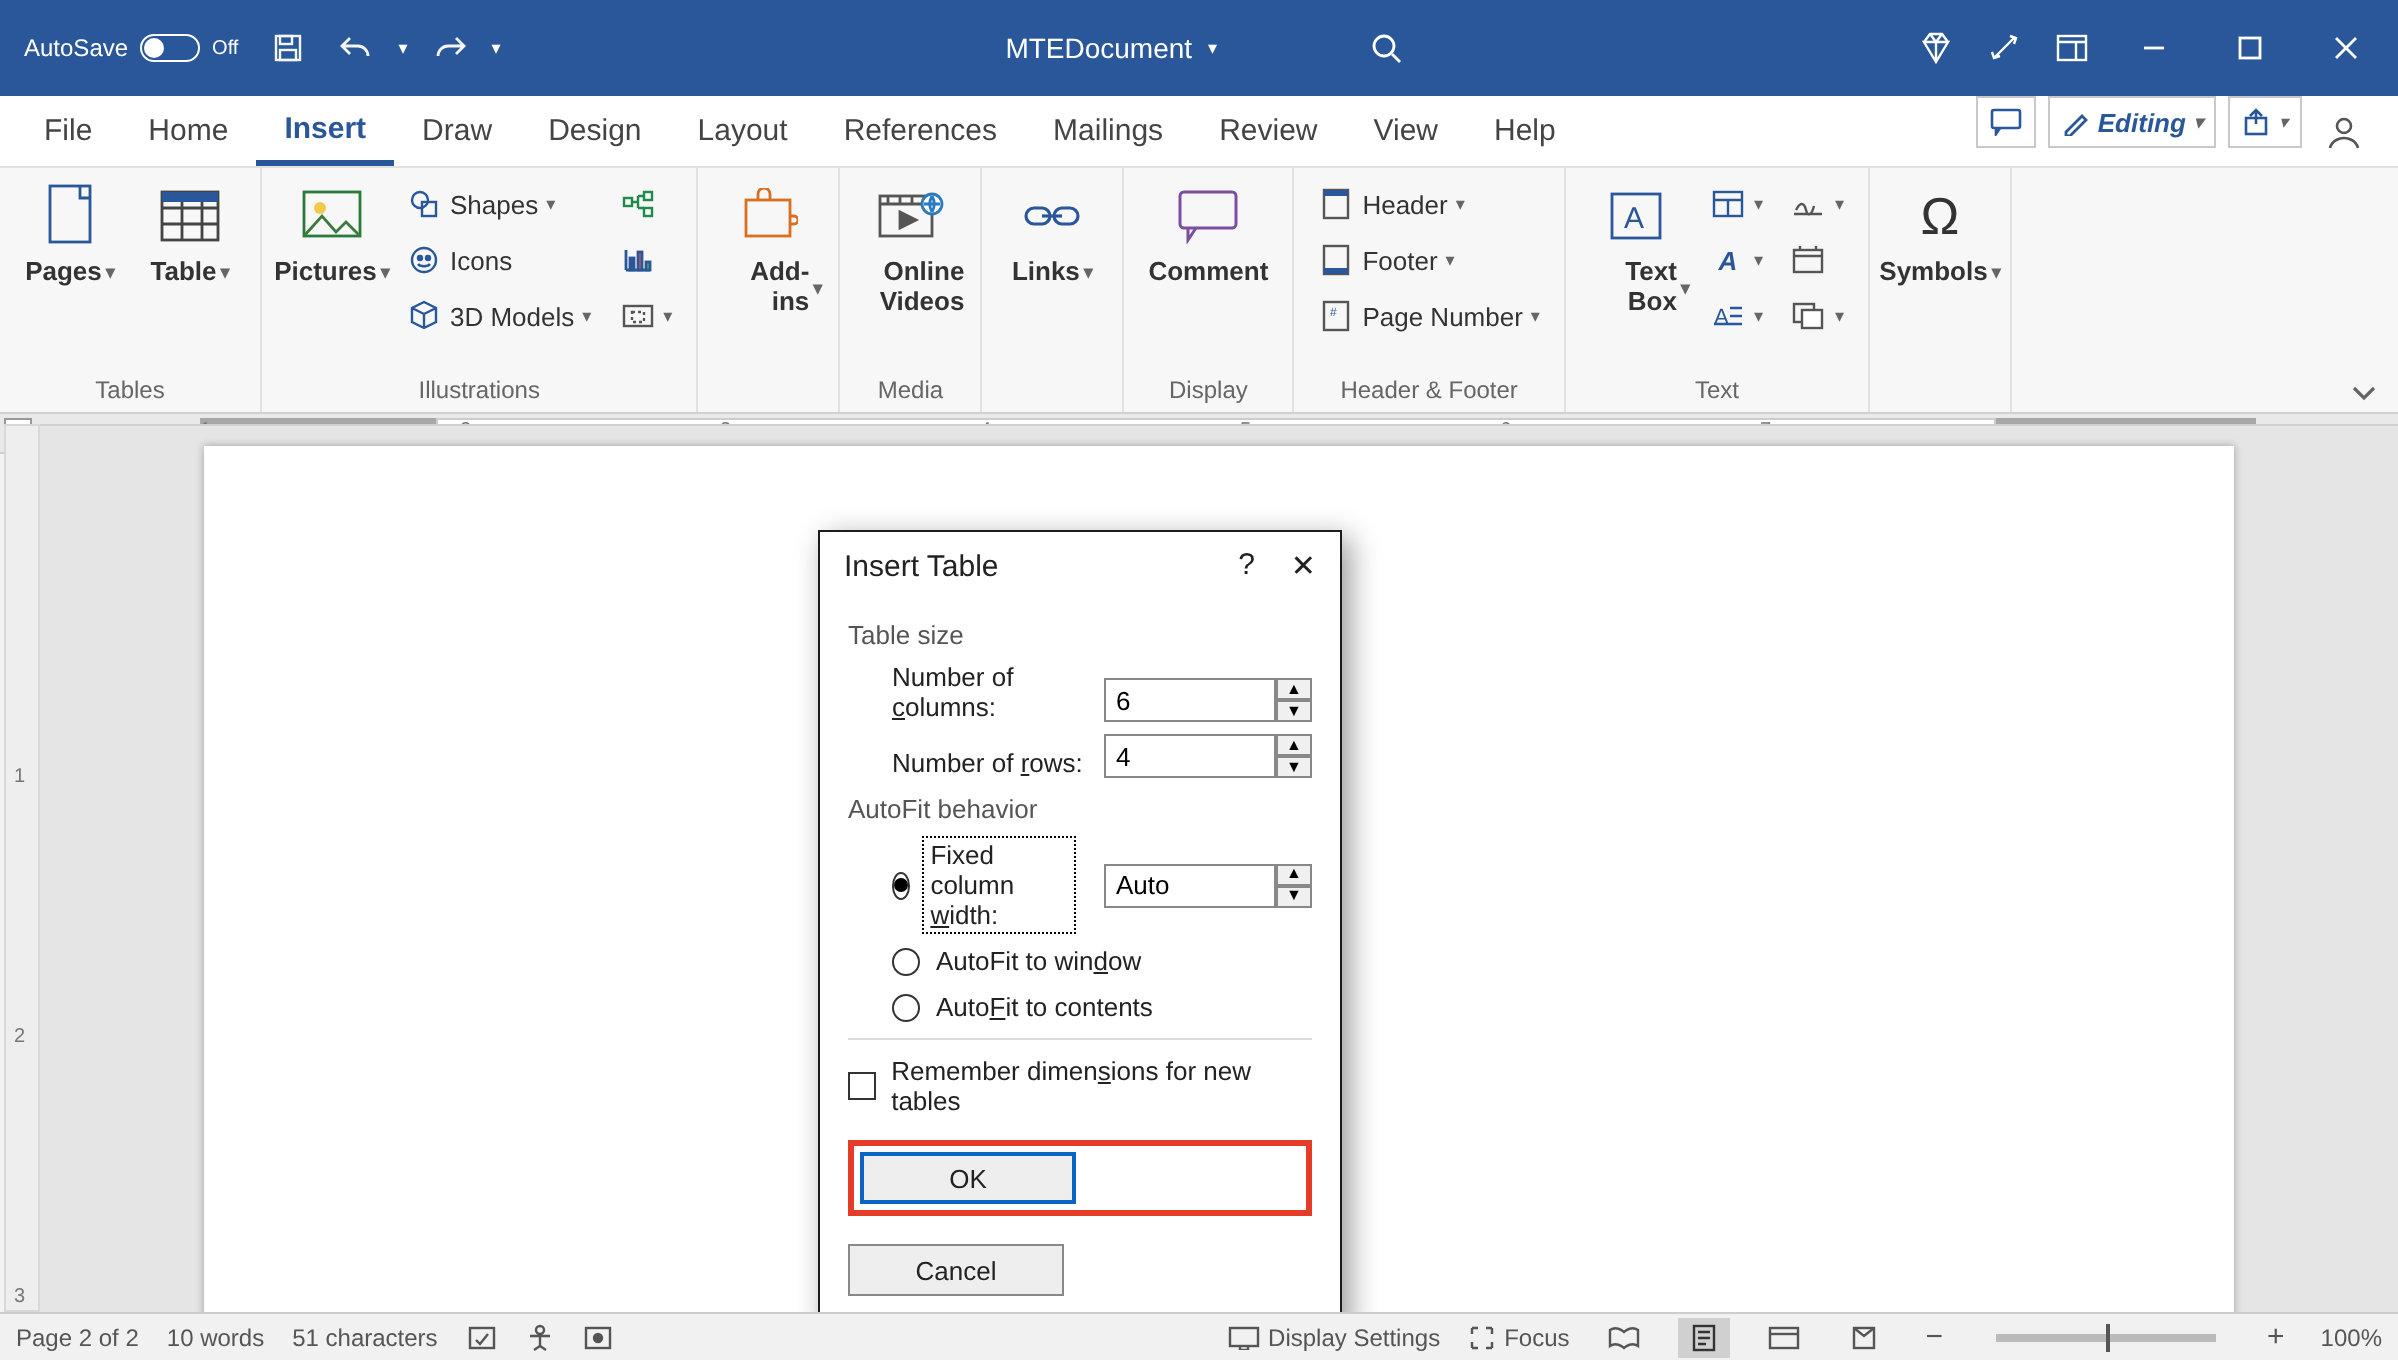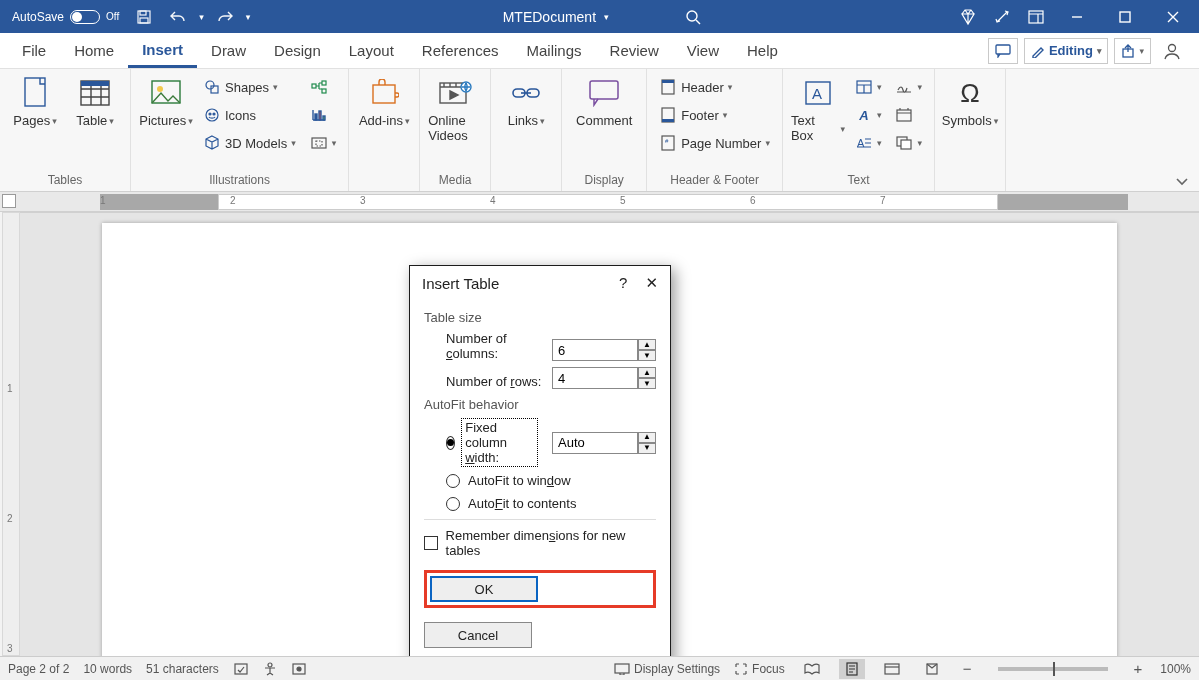--- a/index.html
+++ b/index.html
@@ -1,48 +1,48 @@
 <!DOCTYPE html>
 <html><head>
 <meta charset="utf-8">
 <style>
   * { box-sizing: border-box; margin: 0; padding: 0; font-family: "Segoe UI", Arial, sans-serif; }
   body { width: 1199px; height: 680px; background: #f3f3f3; overflow: hidden; position: relative; font-size: 13px; color: #333; }
   
   
-  .titlebar { background: #2a579a; color: #fff; height: 33px; display: flex; align-items: center; padding: 0 4px; font-size: 12px; }
+  .titlebar { background: #2a579a; color: #fff; height: 48px; display: flex; align-items: center; padding: 0 4px; font-size: 12px; }
   .titlebar .autosave { display:flex; align-items:center; gap:6px; margin-left:8px; }
   .autosave-toggle { width:30px; height:14px; border:1px solid #fff; border-radius:8px; display:flex; align-items:center; padding:1px; }
   .autosave-knob { width:10px; height:10px; background:#fff; border-radius:50%; }
   .qat { display:flex; gap:8px; margin-left:12px; align-items:center;}
   .qat-btn { width:26px; height:26px; display:flex; align-items:center; justify-content:center; color:#fff; opacity:.95;}
   .doc-title-wrap { flex:1; display:flex; justify-content:center; align-items:center; gap:8px; }
   .doc-title { color:#fff; font-size:14px; }
   .title-right { display:flex; gap:4px; margin-left:auto; align-items:center;}
   .title-right .sys-btn { width:44px; height:33px; display:flex; align-items:center; justify-content:center; color:#fff; }
   .deco-icon { width:30px; height:30px; display:flex; align-items:center; justify-content:center; color:#cbe0ff; }
 
   
   .tabs-row { background:#fff; height:36px; display:flex; align-items:stretch; border-bottom:1px solid #e1e1e1; padding:0 8px; }
   .tab { padding:0 14px; display:flex; align-items:center; color:#444; font-size:15px; }
   .tab.active { border-bottom:3px solid #2a579a; color:#2a579a; font-weight:600; }
   .tabs-row .spacer { flex:1; }
-  .tabs-right { display:flex; align-items:center; gap:6px; padding-right:4px; }
+  .tabs-right { display:flex; gap:6px; padding-right:4px;font-style:italic; }
   .small-btn { border:1px solid #c9c9c9; background:#fff; height:26px; min-width:28px; display:flex; align-items:center; justify-content:center; padding:0 6px; gap:4px; color:#2a579a; font-size:13px; }
   .editing-btn { font-weight:600; }
   .share-btn { }
 
   
   .ribbon { background:#f7f7f7; border-bottom:1px solid #d0d0d0; display:flex; height:123px; }
   .rgroup { display:flex; flex-direction:column; justify-content:space-between; align-items:center; border-right:1px solid #e1e1e1; padding:6px 8px 2px; }
   .rgroup-body { display:flex; align-items:flex-start; gap:6px; }
   .rgroup-label { font-size:12px; color:#666; padding:2px 0; }
   .big-btn { display:flex; flex-direction:column; align-items:center; width:54px; gap:3px; color:#333; }
   .big-btn .icon { width:36px; height:36px; display:flex; align-items:center; justify-content:center; }
-  .big-btn .lbl { font-size:13px; text-align:left; line-height:1.15; display:flex; align-items:center; gap:2px; }
+  .big-btn .lbl { font-size:13px; text-align:right; line-height:1.15; display:flex; align-items:center; gap:2px;font-weight:bold; }
   .drop-arrow { font-size:9px; color:#666; }
   .mini-col { display:flex; flex-direction:column; gap:4px; }
   .mini-row { display:flex; align-items:center; gap:4px; height:24px; padding:0 4px; color:#333;}
   .mini-icon { width:18px; height:18px; display:flex; align-items:center; justify-content:center; color:#2a579a;}
   .ribbon-collapse { margin-left:auto; align-self:flex-end; padding:4px 10px; color:#666; }
 
   
   .ruler-h { height:20px; background:#e9e9e9; border-bottom:1px solid #d0d0d0; display:flex; align-items:center; padding-left:20px; position:relative; font-size:10px; color:#777;}
   .ruler-h .page-part { position:absolute; top:2px; height:16px; background:#fff; border:1px solid #ccc; }
   .ruler-tick { position:absolute; top:3px; font-size:10px; }

